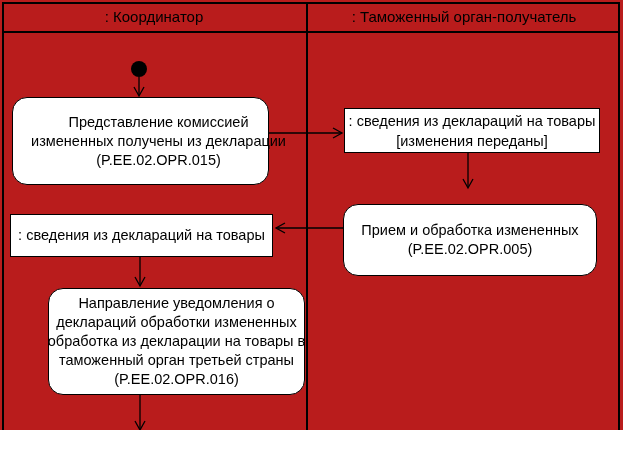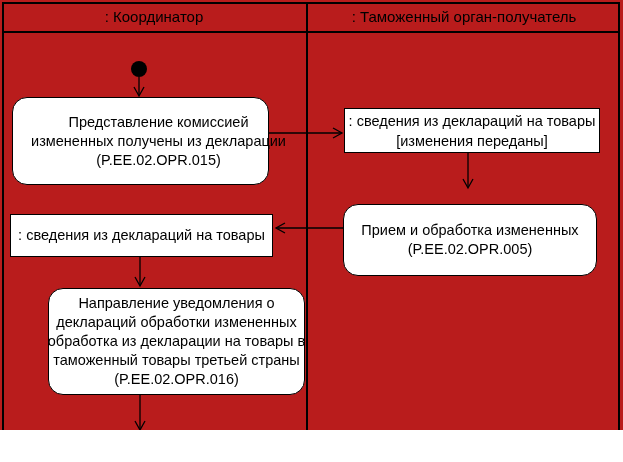--- a/index.html
+++ b/index.html
@@ -99,21 +99,21 @@
     </div>
 
   <div class="node" id="object-left">
       <div>: сведения из деклараций на товары</div>
     </div>
 
   <div class="node rounded" id="action-opr-016">
       <div>Направление уведомления о</div>
       <div>деклараций обработки измененных</div>
       <div>обработка из декларации на товары в</div>
-      <div>таможенный товары третьей страны</div>
+      <div>таможенный орган третьей страны</div>
       <div>(P.EE.02.OPR.016)</div>
     </div>
 
   <svg class="overlay" viewBox="0 0 623 462">
 
     <circle cx="139" cy="69" r="8" fill="#000"></circle>
 
     <g stroke="#000" stroke-width="1.3" fill="none">
       <line x1="139" y1="77" x2="139" y2="95"></line>
       <polyline points="134,87 139,96 144,87"></polyline>

